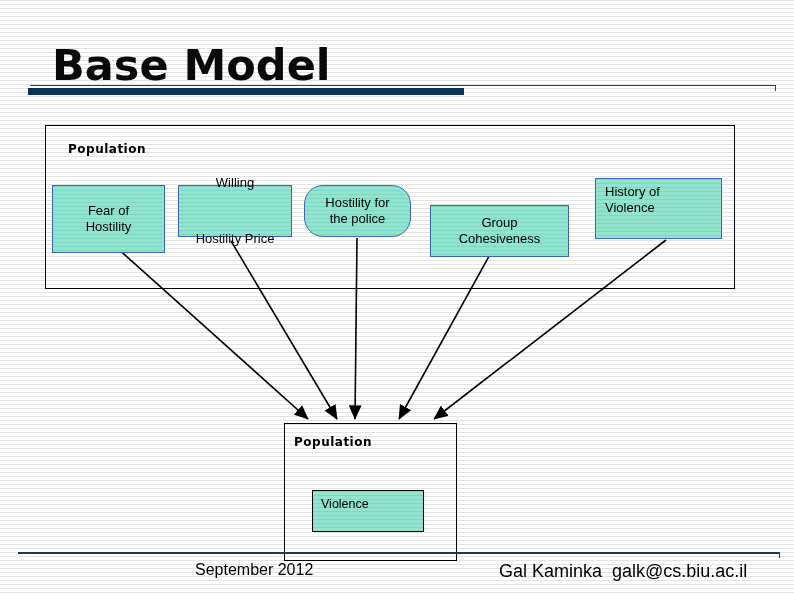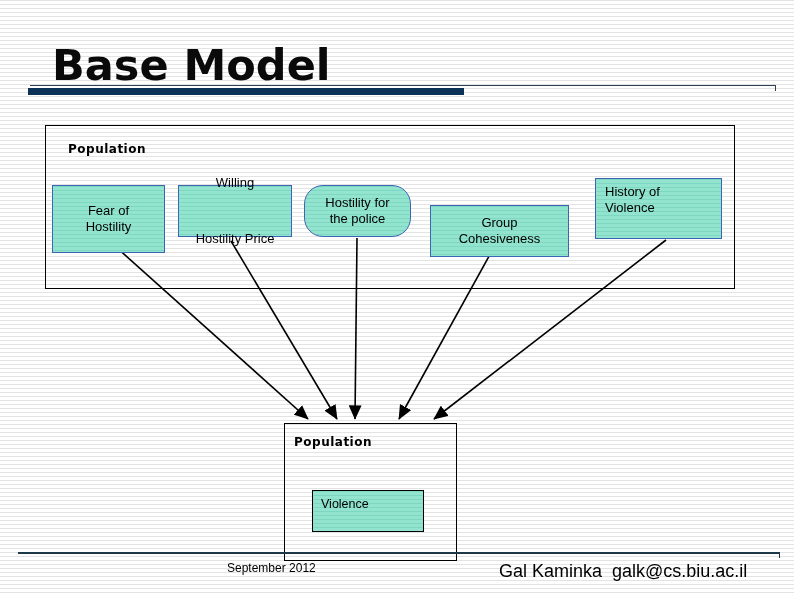--- a/index.html
+++ b/index.html
@@ -47,21 +47,21 @@
   }
   .lower-box .group-label{position:absolute;left:9px;top:11px;}
   .violence-box{
     position:absolute;left:27px;top:66px;width:112px;height:42px;
     border:1px solid #000;box-sizing:border-box;
     background:repeating-linear-gradient(to bottom,#7ed7c0 0px,#7ed7c0 1.4px,#93e4cf 1.4px,#93e4cf 4px);
     font-size:12.5px;padding:6px 0 0 8px;
   }
   .footer-line{position:absolute;left:18px;top:552px;width:762px;height:2px;background:#1e3a48;}
   .footer-line-tick{position:absolute;left:779px;top:552px;width:1px;height:6px;background:#1e3a48;}
-  .footer-date{position:absolute;left:195px;top:561px;font-size:12px;margin-left:32px;}
+  .footer-date{position:absolute;left:195px;top:561px;font-size:16px;}
   .footer-author{position:absolute;left:458px;top:561px;font-size:18px;white-space:pre;margin-left:41px;}
 </style>
 </head>
 <body>
 
 <div class="slide">
 
   <div class="title">Base Model</div>
   <div class="rule-thin"></div>
   <div class="rule-tick"></div>

